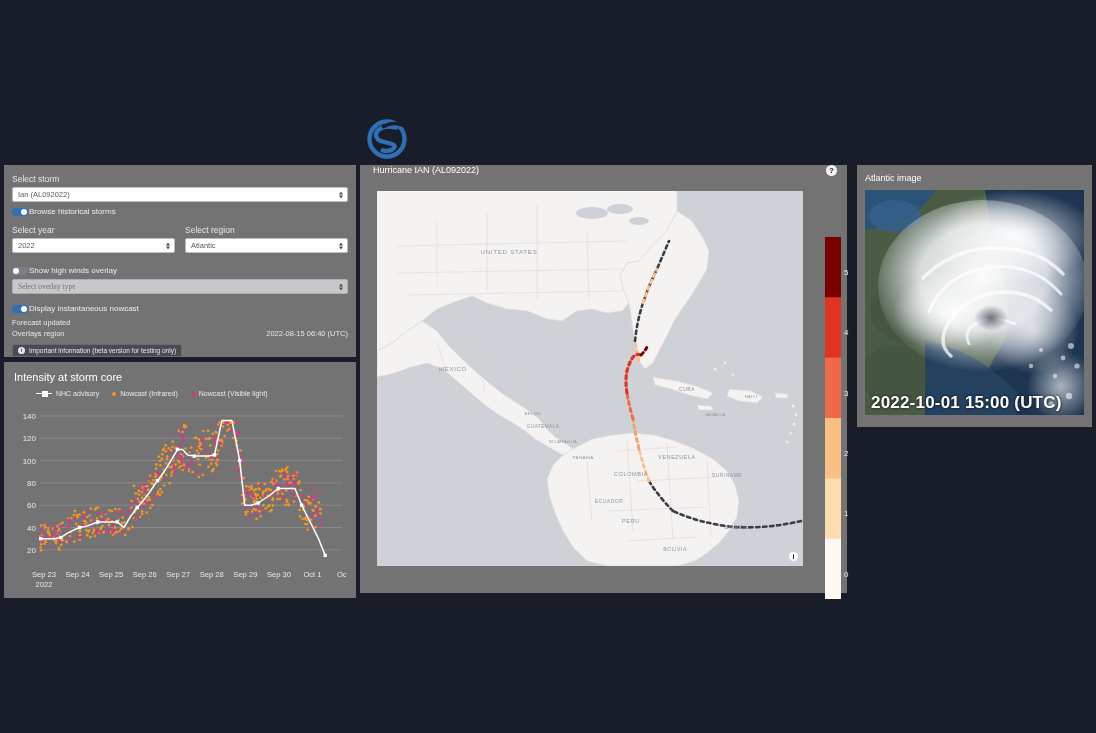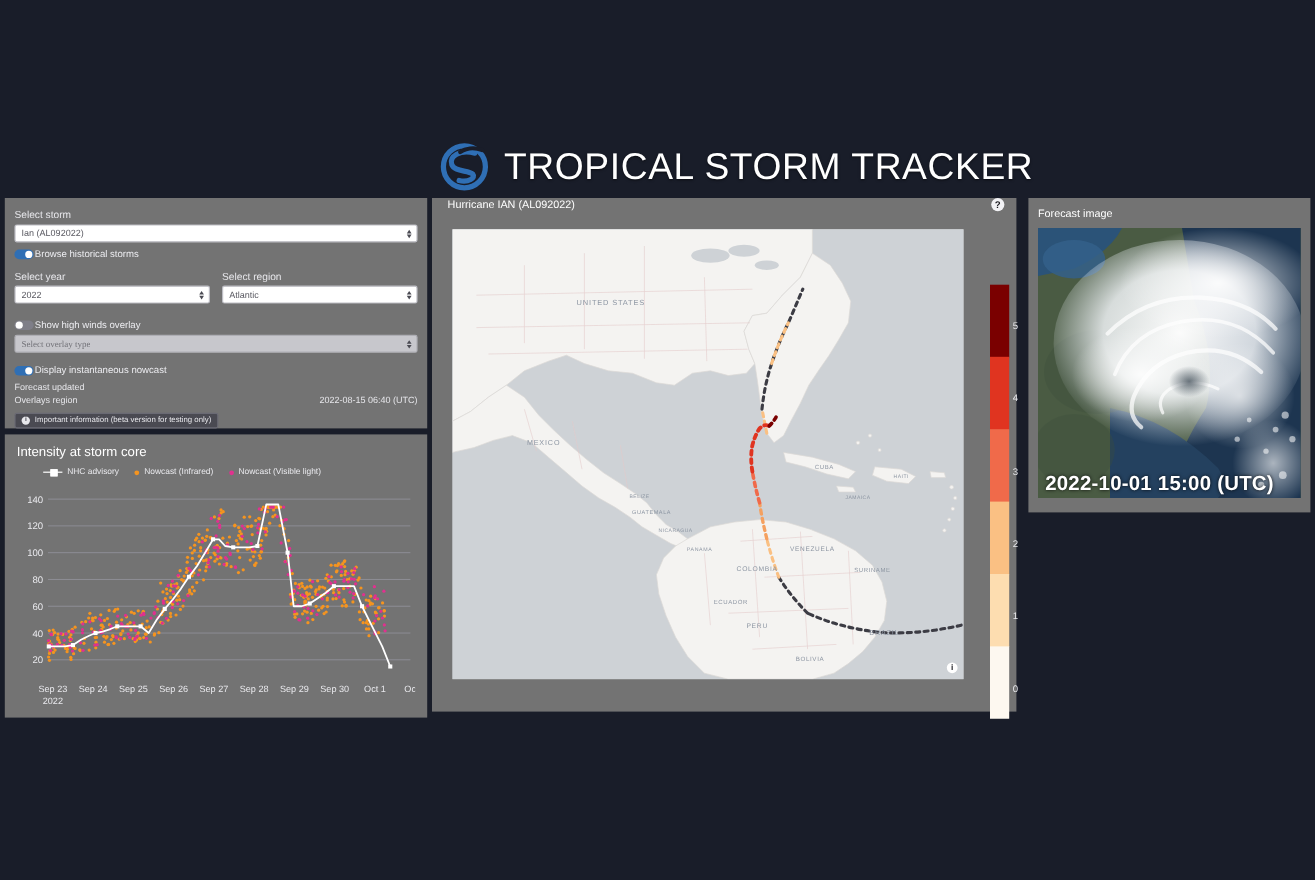--- a/index.html
+++ b/index.html
@@ -114,21 +114,20 @@
 <body>
 
 <div id="app">
 
   <div id="header">
     <svg id="logo-icon" viewBox="0 0 48 48">
       <path d="M24 4 A20 20 0 1 0 24 44 A20 20 0 1 0 24 4 Z" fill="none" stroke="#2f6fb5" stroke-width="5"></path>
       <path d="M34 11 C20 7 9 14 12 22 C14.5 29 28 27 32 31 C35 34.5 28 39 19 37" fill="none" stroke="#2f6fb5" stroke-width="5" stroke-linecap="round"></path>
       <path d="M41 8 C33 5 25 6.5 20 10" fill="none" stroke="#191d29" stroke-width="4" stroke-linecap="round"></path>
     </svg>
-    <div id="app-title">TROPICAL STORM TRACKER</div>
   </div>
 
   <div class="panel" id="controls-panel">
 
     <div>
       <div class="field-label">Select storm</div>
       <div class="select-box">
         <span class="select-value">Ian (AL092022)</span>
         <span class="stepper">
             <i class="up"></i>
@@ -1029,21 +1028,21 @@
             <div class="cb-tick" style="top: 155.66px;">3</div>
             <div class="cb-tick" style="top: 215.993px;">2</div>
             <div class="cb-tick" style="top: 276.327px;">1</div>
             <div class="cb-tick" style="top: 336.66px;">0</div>
           </div>
       </div>
     </div>
   </div>
 
   <div class="panel" id="sat-panel">
-    <div id="sat-title">Forecast image</div>
+    <div id="sat-title">Atlantic image</div>
     <div id="sat-img">
       <svg width="219" height="225" viewBox="0 0 219 225" style="display:block">
         <defs>
           <radialGradient id="cloudA" cx="50%" cy="45%" r="55%">
             <stop offset="0%" stop-color="#ffffff" stop-opacity="0.98"></stop>
             <stop offset="55%" stop-color="#f0f3f6" stop-opacity="0.85"></stop>
             <stop offset="100%" stop-color="#dfe6ec" stop-opacity="0"></stop>
           </radialGradient>
           <radialGradient id="cloudB" cx="50%" cy="50%" r="50%">
             <stop offset="0%" stop-color="#ffffff" stop-opacity="0.9"></stop>

